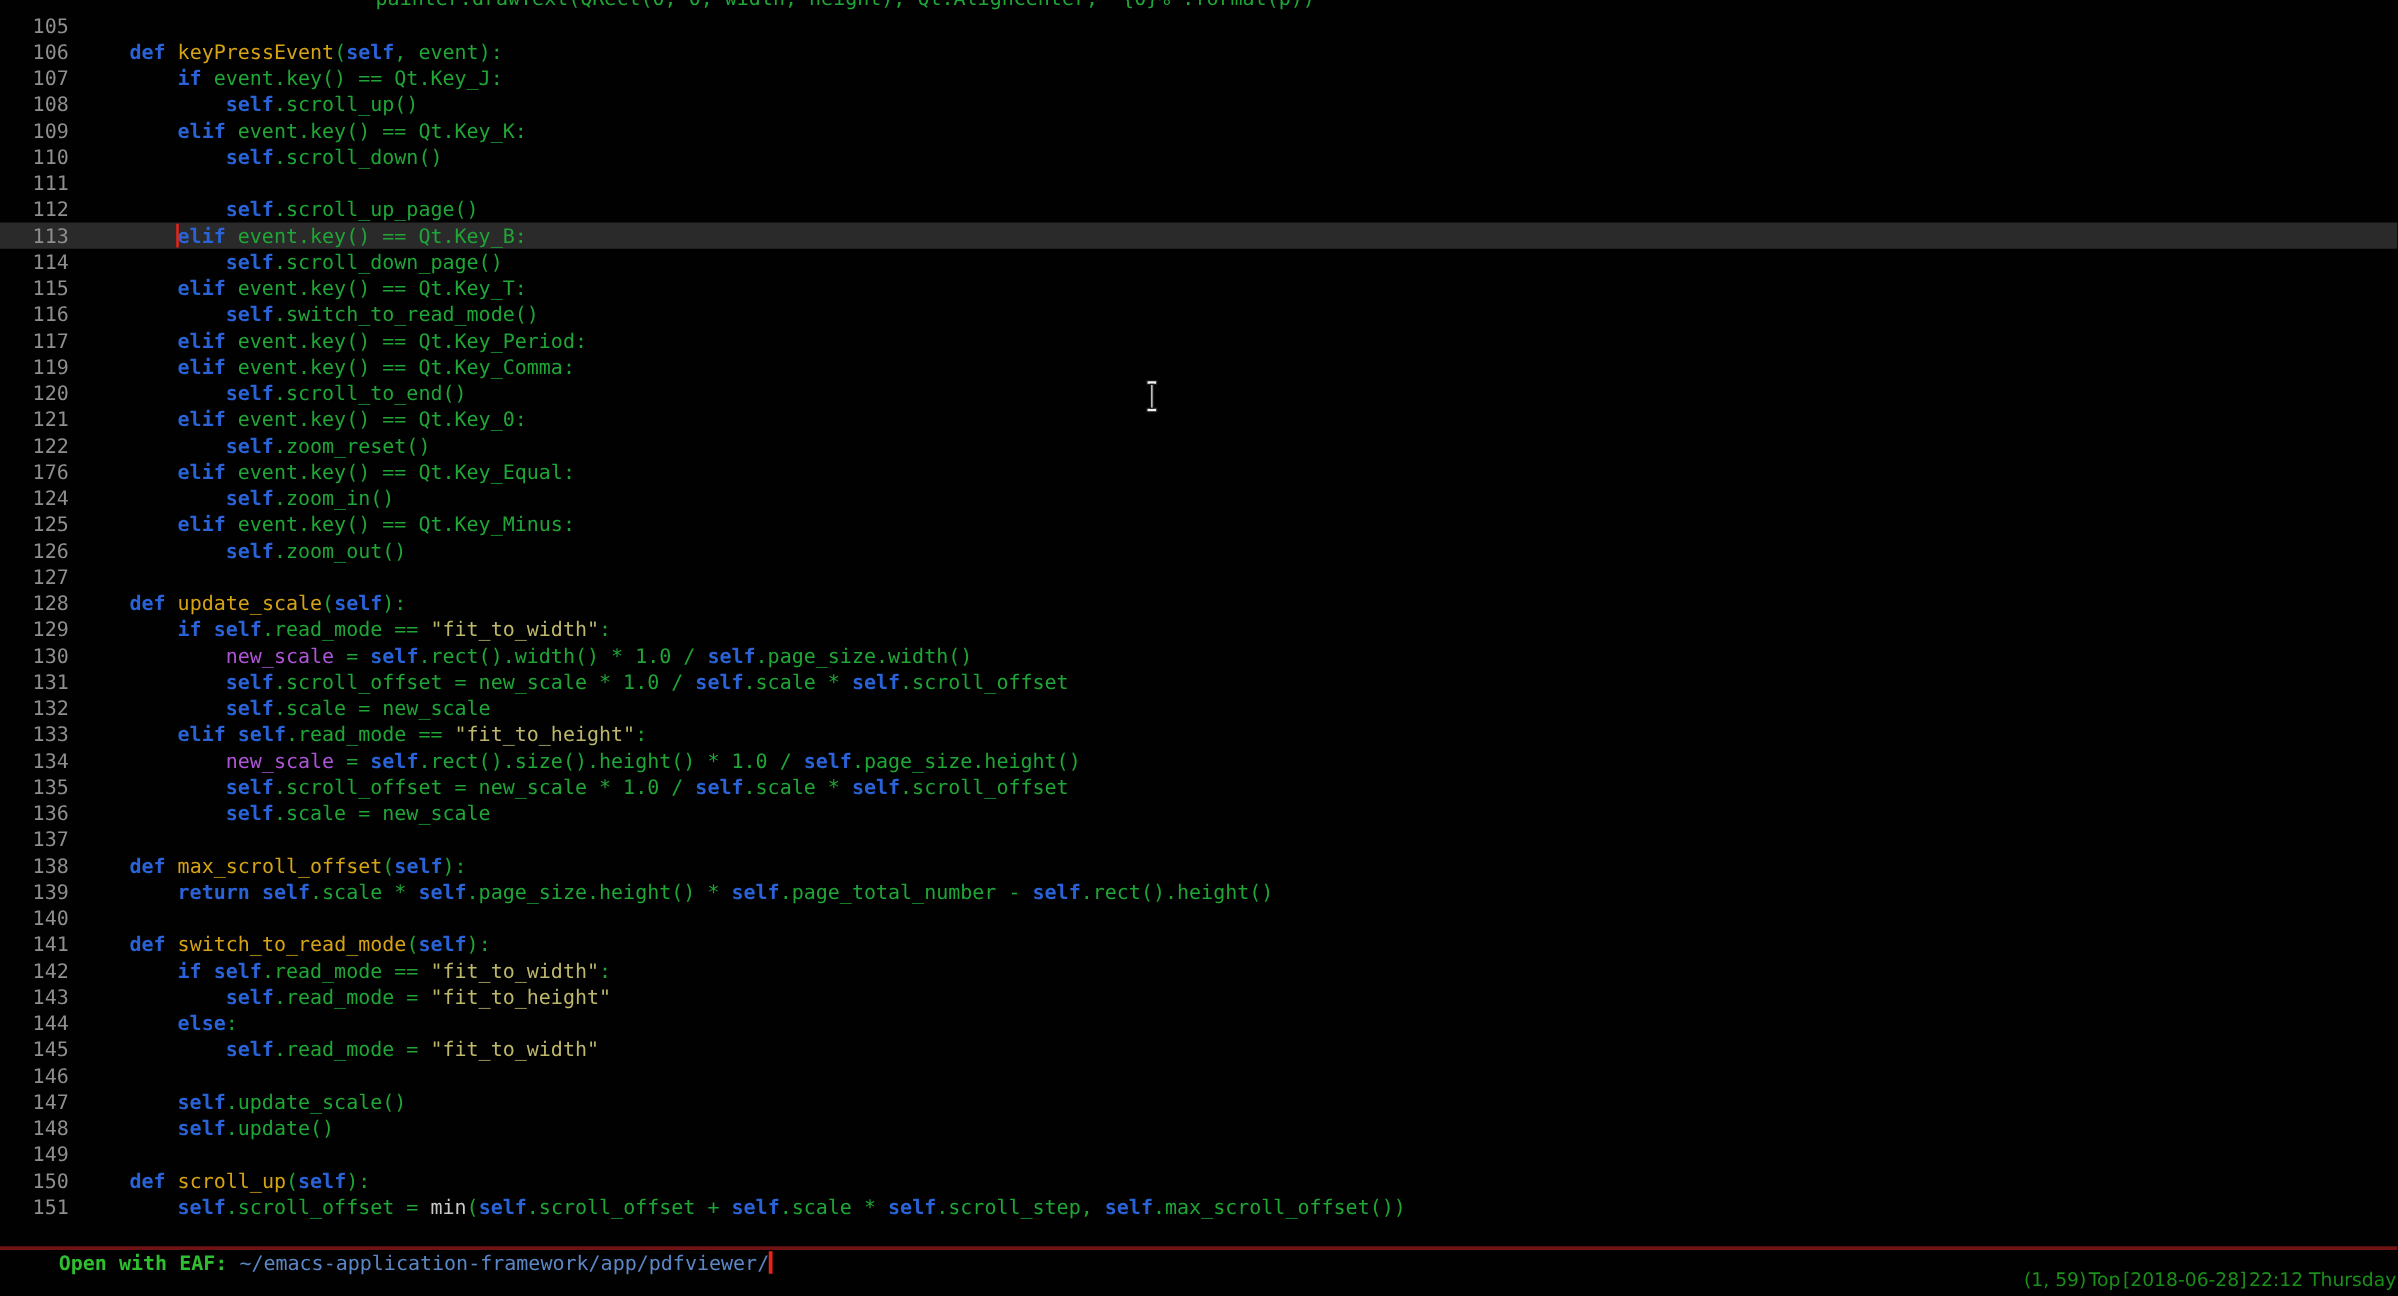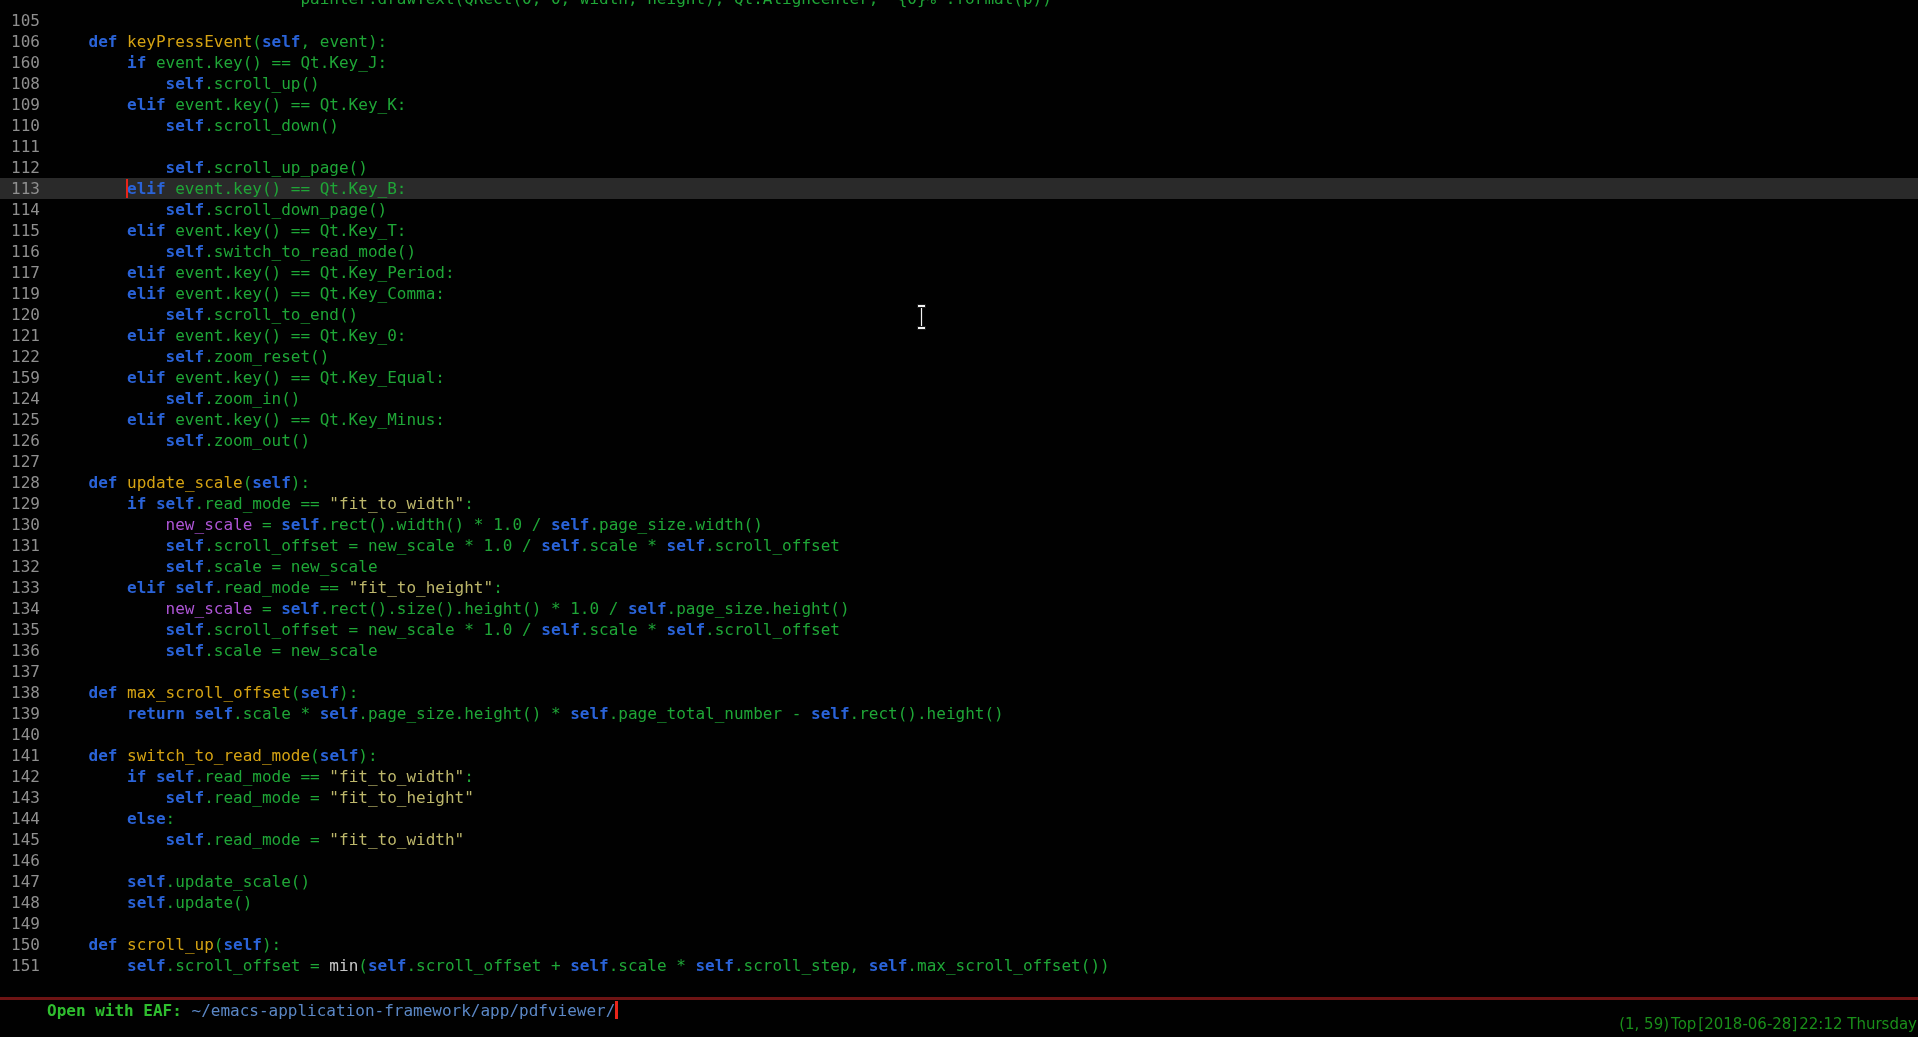--- a/index.html
+++ b/index.html
@@ -3,21 +3,21 @@
 <meta charset="utf-8">
 <style>
   html,body{margin:0;padding:0;background:#010101;width:1918px;height:1037px;overflow:hidden;}
   #frame{position:relative;width:1918px;height:1037px;background:#010101;
          font-family:"DejaVu Sans Mono",monospace;font-size:16px;line-height:21px;}
 
   
   #partial-top{height:10px;overflow:hidden;position:relative;}
   #partial-top span{position:absolute;top:-12px;left:50px;white-space:pre;color:var(--green);}
   #code-area{position:absolute;top:10px;left:0;right:0;}
-  .code-row{display:flex;height:21px;white-space:pre;}
+  .code-row{display:flex;height:21px;white-space:pre;padding-left:15px;}
   .code-row.current{background:var(--hl-line);}
   .line-num{display:inline-block;width:40px;text-align:right;color:var(--linenum);flex:0 0 40px;}
   .line-code{position:relative;margin-left:10px;white-space:pre;color:var(--green);}
   .tok-k{color:var(--blue);font-weight:bold;}
   .tok-f{color:var(--yellow);}
   .tok-d{color:var(--green);}
   .tok-s{color:var(--khaki);}
   .tok-v{color:var(--purple);}
   .tok-b{color:var(--grey);}
   .text-cursor{position:absolute;top:1px;bottom:1px;width:2px;background:var(--cursor);}
@@ -44,36 +44,36 @@
 
 <div id="frame">
 
   <div id="partial-top">
     <span>                          painter.drawText(QRect(0, 0, width, height), Qt.AlignCenter, "{0}%".format(p))</span>
   </div>
 
   <div id="code-area">
       <div class="code-row"><span class="line-num">105</span><span class="line-code"></span></div>
       <div class="code-row"><span class="line-num">106</span><span class="line-code"><span class="tok-d">    </span><span class="tok-k">def</span><span class="tok-d"> </span><span class="tok-f">keyPressEvent</span><span class="tok-d">(</span><span class="tok-k">self</span><span class="tok-d">, event):</span></span></div>
-      <div class="code-row"><span class="line-num">160</span><span class="line-code"><span class="tok-d">        </span><span class="tok-k">if</span><span class="tok-d"> event.key() == Qt.Key_J:</span></span></div>
+      <div class="code-row"><span class="line-num">107</span><span class="line-code"><span class="tok-d">        </span><span class="tok-k">if</span><span class="tok-d"> event.key() == Qt.Key_J:</span></span></div>
       <div class="code-row"><span class="line-num">108</span><span class="line-code"><span class="tok-d">            </span><span class="tok-k">self</span><span class="tok-d">.scroll_up()</span></span></div>
       <div class="code-row"><span class="line-num">109</span><span class="line-code"><span class="tok-d">        </span><span class="tok-k">elif</span><span class="tok-d"> event.key() == Qt.Key_K:</span></span></div>
       <div class="code-row"><span class="line-num">110</span><span class="line-code"><span class="tok-d">            </span><span class="tok-k">self</span><span class="tok-d">.scroll_down()</span></span></div>
       <div class="code-row"><span class="line-num">111</span></div>
       <div class="code-row"><span class="line-num">112</span><span class="line-code"><span class="tok-d">            </span><span class="tok-k">self</span><span class="tok-d">.scroll_up_page()</span></span></div>
       <div class="code-row current"><span class="line-num">113</span><span class="line-code"><span class="tok-d">        </span><span class="tok-k">elif</span><span class="tok-d"> event.key() == Qt.Key_B:</span><span class="text-cursor" style="left: calc(8ch - 1px);"></span></span></div>
       <div class="code-row"><span class="line-num">114</span><span class="line-code"><span class="tok-d">            </span><span class="tok-k">self</span><span class="tok-d">.scroll_down_page()</span></span></div>
       <div class="code-row"><span class="line-num">115</span><span class="line-code"><span class="tok-d">        </span><span class="tok-k">elif</span><span class="tok-d"> event.key() == Qt.Key_T:</span></span></div>
       <div class="code-row"><span class="line-num">116</span><span class="line-code"><span class="tok-d">            </span><span class="tok-k">self</span><span class="tok-d">.switch_to_read_mode()</span></span></div>
       <div class="code-row"><span class="line-num">117</span><span class="line-code"><span class="tok-d">        </span><span class="tok-k">elif</span><span class="tok-d"> event.key() == Qt.Key_Period:</span></span></div>
       <div class="code-row"><span class="line-num">119</span><span class="line-code"><span class="tok-d">        </span><span class="tok-k">elif</span><span class="tok-d"> event.key() == Qt.Key_Comma:</span></span></div>
       <div class="code-row"><span class="line-num">120</span><span class="line-code"><span class="tok-d">            </span><span class="tok-k">self</span><span class="tok-d">.scroll_to_end()</span></span></div>
       <div class="code-row"><span class="line-num">121</span><span class="line-code"><span class="tok-d">        </span><span class="tok-k">elif</span><span class="tok-d"> event.key() == Qt.Key_0:</span></span></div>
       <div class="code-row"><span class="line-num">122</span><span class="line-code"><span class="tok-d">            </span><span class="tok-k">self</span><span class="tok-d">.zoom_reset()</span></span></div>
-      <div class="code-row"><span class="line-num">159</span><span class="line-code"><span class="tok-d">        </span><span class="tok-k">elif</span><span class="tok-d"> event.key() == Qt.Key_Equal:</span></span></div>
+      <div class="code-row"><span class="line-num">176</span><span class="line-code"><span class="tok-d">        </span><span class="tok-k">elif</span><span class="tok-d"> event.key() == Qt.Key_Equal:</span></span></div>
       <div class="code-row"><span class="line-num">124</span><span class="line-code"><span class="tok-d">            </span><span class="tok-k">self</span><span class="tok-d">.zoom_in()</span></span></div>
       <div class="code-row"><span class="line-num">125</span><span class="line-code"><span class="tok-d">        </span><span class="tok-k">elif</span><span class="tok-d"> event.key() == Qt.Key_Minus:</span></span></div>
       <div class="code-row"><span class="line-num">126</span><span class="line-code"><span class="tok-d">            </span><span class="tok-k">self</span><span class="tok-d">.zoom_out()</span></span></div>
       <div class="code-row"><span class="line-num">127</span><span class="line-code"></span></div>
       <div class="code-row"><span class="line-num">128</span><span class="line-code"><span class="tok-d">    </span><span class="tok-k">def</span><span class="tok-d"> </span><span class="tok-f">update_scale</span><span class="tok-d">(</span><span class="tok-k">self</span><span class="tok-d">):</span></span></div>
       <div class="code-row"><span class="line-num">129</span><span class="line-code"><span class="tok-d">        </span><span class="tok-k">if</span><span class="tok-d"> </span><span class="tok-k">self</span><span class="tok-d">.read_mode == </span><span class="tok-s">"fit_to_width"</span><span class="tok-d">:</span></span></div>
       <div class="code-row"><span class="line-num">130</span><span class="line-code"><span class="tok-d">            </span><span class="tok-v">new_scale</span><span class="tok-d"> = </span><span class="tok-k">self</span><span class="tok-d">.rect().width() * 1.0 / </span><span class="tok-k">self</span><span class="tok-d">.page_size.width()</span></span></div>
       <div class="code-row"><span class="line-num">131</span><span class="line-code"><span class="tok-d">            </span><span class="tok-k">self</span><span class="tok-d">.scroll_offset = new_scale * 1.0 / </span><span class="tok-k">self</span><span class="tok-d">.scale * </span><span class="tok-k">self</span><span class="tok-d">.scroll_offset</span></span></div>
       <div class="code-row"><span class="line-num">132</span><span class="line-code"><span class="tok-d">            </span><span class="tok-k">self</span><span class="tok-d">.scale = new_scale</span></span></div>
       <div class="code-row"><span class="line-num">133</span><span class="line-code"><span class="tok-d">        </span><span class="tok-k">elif</span><span class="tok-d"> </span><span class="tok-k">self</span><span class="tok-d">.read_mode == </span><span class="tok-s">"fit_to_height"</span><span class="tok-d">:</span></span></div>

